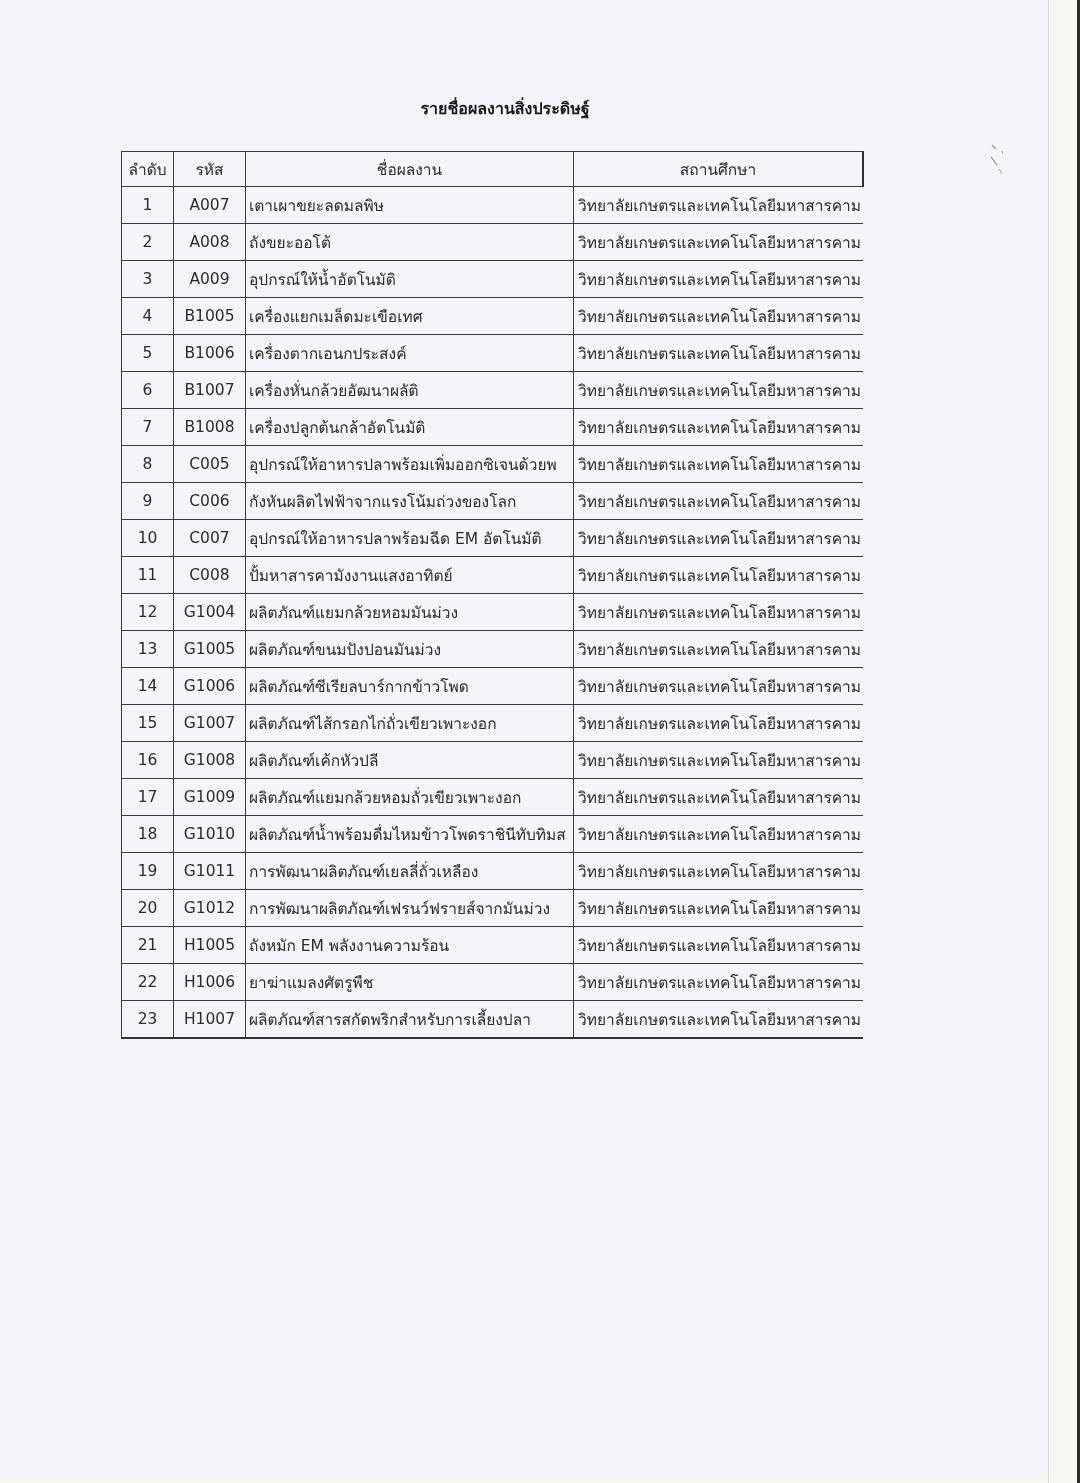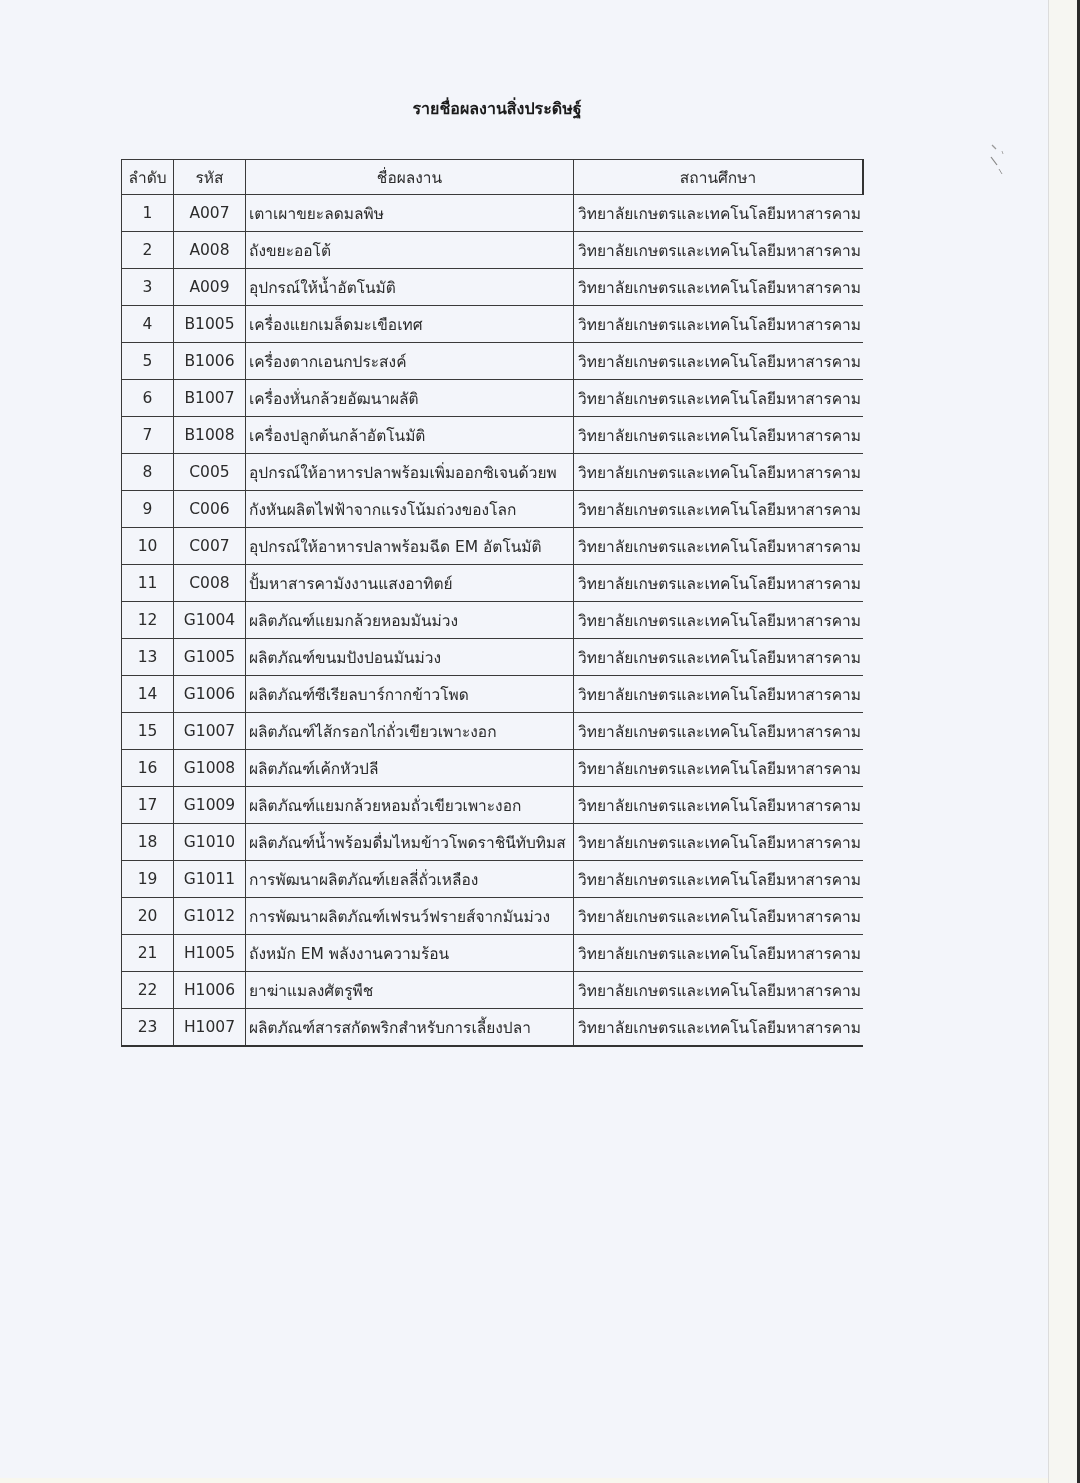--- a/index.html
+++ b/index.html
@@ -56,30 +56,30 @@
     }
     .title {
       position: absolute;
       left: 0;
       width: 1000px;
       top: 96px;
       text-align: center;
       font-size: 16px;
       font-weight: bold;
       color: #1a1a1a;
-      padding-left: 4px;
+      padding-left: 12px;
     }
     .title span {
       position: relative;
       left: -7px;
     }
     table.list {
       position: absolute;
       left: 121px;
-      top: 159px;
+      top: 151px;
       border-collapse: collapse;
       color: #2b2b2b;
       font-size: 15.5px;
     }
     table.list th, table.list td {
       border: 1.5px solid #3a3a3a;
       height: 36px;
       padding: 0;
       white-space: nowrap;
       overflow: hidden;

